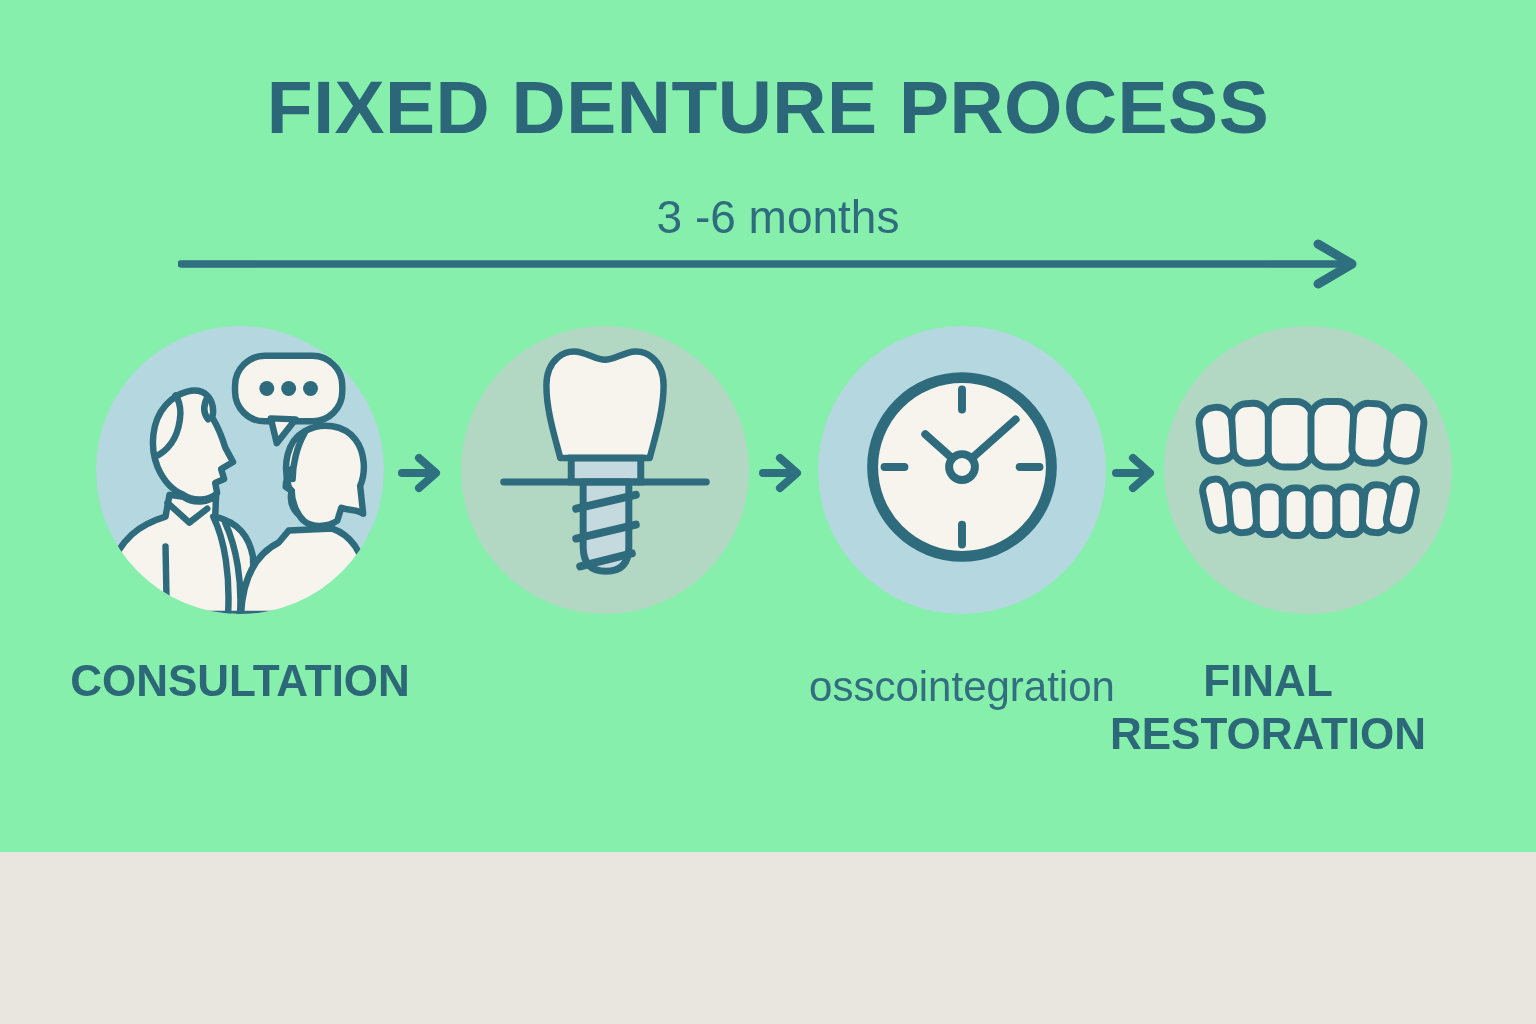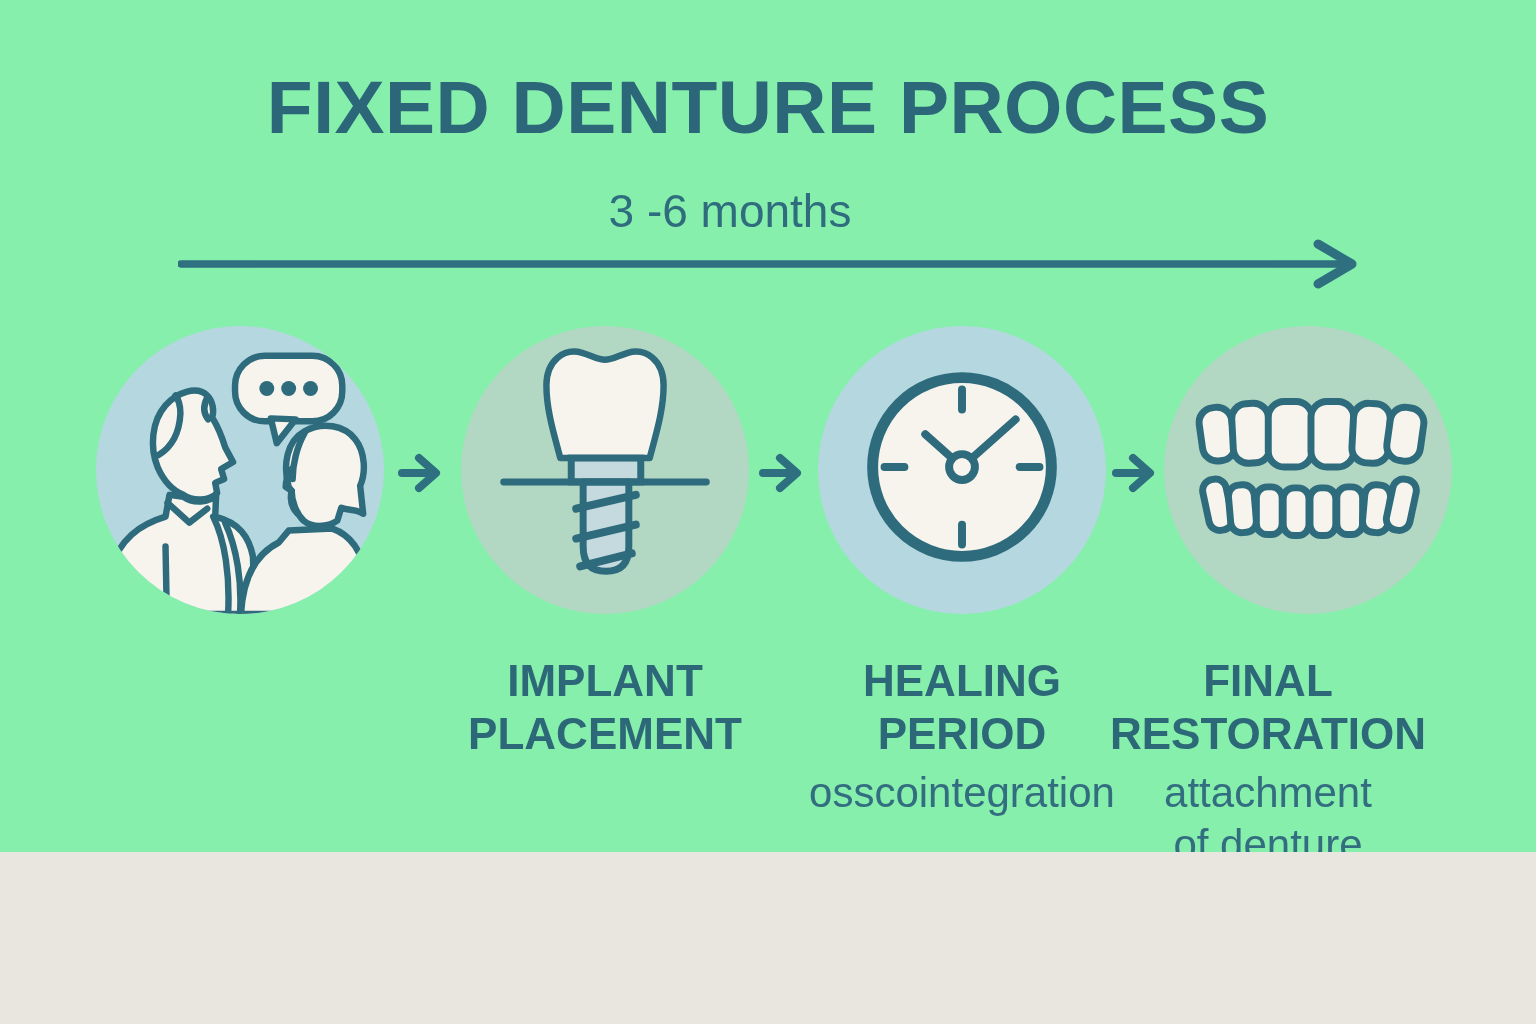--- a/index.html
+++ b/index.html
@@ -7,22 +7,22 @@
   .canvas{
     position:relative; width:1536px; height:852px; overflow:hidden;
     background:#86efac;
   }
   .title{
     position:absolute; top:64px; left:0; width:1536px;
     text-align:center; font-size:75px; font-weight:700;
     color:#2c6779; letter-spacing:0.5px; margin:0;
   }
   .tl-label{
-    position:absolute; top:184px; left:0; width:1460px;
-    text-align:center; font-size:46px; color:#2e6c7e;
+    position:absolute; top:190px; left:0; width:1460px;
+    text-align:center; font-size:46px; color:#2e6c7e;padding-left:48px;
   }
   .tl-arrow{ position:absolute; left:178px; top:238px; }
   .circle{
     position:absolute; top:326px; width:288px; height:288px;
     border-radius:50%; overflow:hidden;
   }
   .c1{left:96px;} .c2{left:461px;} .c3{left:818px;} .c4{left:1164px;}
   .circle svg{display:block; width:288px; height:288px;}
   .step-arrow{ position:absolute; top:450px; width:46px; height:46px; }
   .sa1{left:398px;} .sa2{left:759px;} .sa3{left:1112px;}
@@ -150,32 +150,27 @@
   <svg class="step-arrow sa2" viewBox="0 0 46 46">
     <path d="M4,23 H28" fill="none" stroke="#2e6f80" stroke-width="8" stroke-linecap="round"></path>
     <path d="M21,8 L38,23 L21,38" fill="none" stroke="#2e6f80" stroke-width="8" stroke-linecap="round" stroke-linejoin="round"></path>
   </svg>
   <svg class="step-arrow sa3" viewBox="0 0 46 46">
     <path d="M4,23 H28" fill="none" stroke="#2e6f80" stroke-width="8" stroke-linecap="round"></path>
     <path d="M21,8 L38,23 L21,38" fill="none" stroke="#2e6f80" stroke-width="8" stroke-linecap="round" stroke-linejoin="round"></path>
   </svg>
 
   <div class="col col1">
+    <div class="step-heading">CONSULTATION</div>
   </div>
   <div class="col col2">
-    <div class="step-heading">IMPLANT
-PLACEMENT</div>
   </div>
   <div class="col col3">
-    <div class="step-heading">HEALING
-PERIOD</div>
     <div class="step-desc">osscointegration</div>
   </div>
   <div class="col col4">
     <div class="step-heading">FINAL
 RESTORATION</div>
-    <div class="step-desc">attachment
-of denture</div>
   </div>
 
   <div class="bottom-line"></div>
 
 </div>
 
 </body></html>

